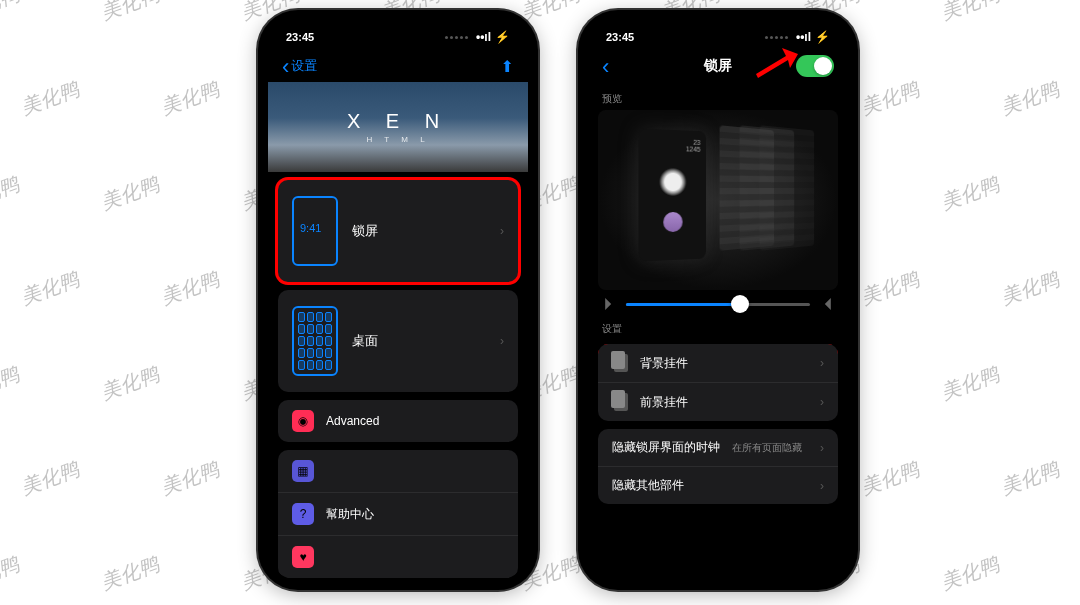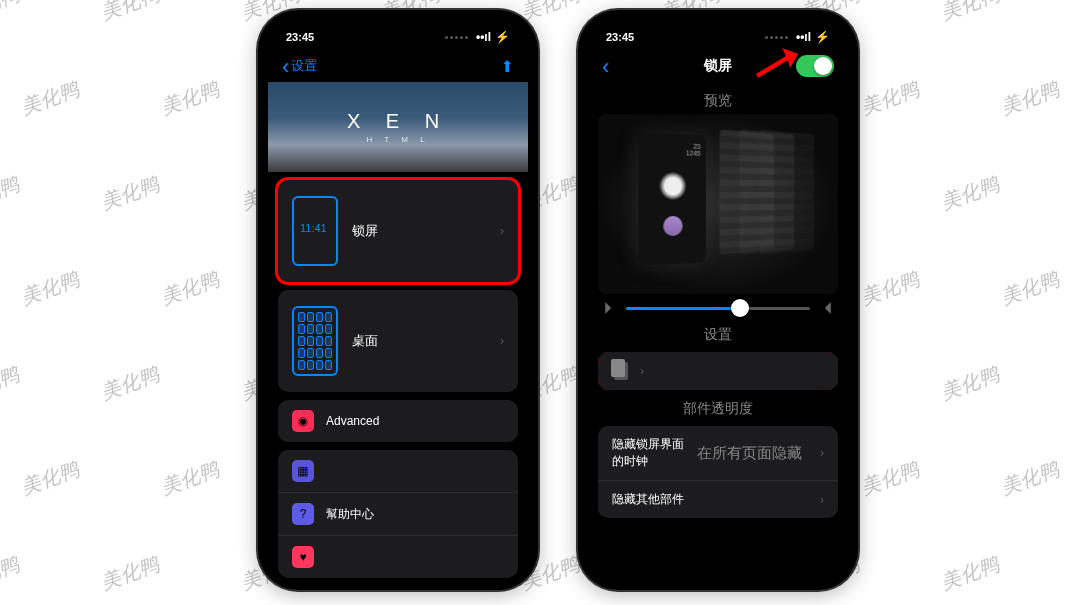--- a/index.html
+++ b/index.html
@@ -176,21 +176,21 @@
       width: 22px;
       height: 22px;
       border-radius: 5px;
       display: flex;
       align-items: center;
       justify-content: center;
       font-size: 12px;
       flex-shrink: 0;
     }
     .list-label { color: #fff; font-size: 12px; flex: 1; }
-    .section-header { color: #888; font-size: 14px; margin: 10px 14px 4px; text-align: center; }
+    .section-header { color: #888; font-size: 10px; margin: 10px 14px 4px; }
     .preview-area {
       height: 180px;
       background: radial-gradient(ellipse at center, #2a2a2a 0%, #0a0a0a 70%);
       margin: 0 10px;
       border-radius: 8px;
       position: relative;
       overflow: hidden;
     }
     .preview-phone {
       position: absolute;
@@ -269,21 +269,21 @@
       top: 50%;
       transform: translate(-50%,-50%);
       width: 18px;
       height: 18px;
       border-radius: 50%;
       background: #fff;
       box-shadow: 0 1px 4px rgba(0,0,0,0.4);
     }
     .slider-caption { color: #888; font-size: 9px; margin: 2px 14px 6px; }
     .list-item .toggle { margin-left: auto; }
-    .list-detail { color: #888; font-size: 15px; margin-left: auto; }
+    .list-detail { color: #888; font-size: 10px; margin-left: auto; }
     .arrow-callout {
       position: absolute;
       top: -6px;
       right: 50px;
       z-index: 20;
     }
     .arrow-callout svg { filter: drop-shadow(0 0 2px rgba(0,0,0,0.5)); }
     .scroll2 { max-height: 100%; }
     .layer-icon {
       width: 14px;
@@ -395,21 +395,21 @@
         </div>
         <span class="nav-action">⬆</span>
       </div>
       <div class="content">
         <div class="hero">
           <div class="hero-title">X E N</div>
           <div class="hero-sub">H T M L</div>
         </div>
         <div class="card highlight-red">
           <div class="card-icon lockscreen">
-            <div class="time">11:41</div>
+            <div class="time">9:41</div>
           </div>
           <div class="card-label">锁屏</div>
           <span class="chevron"></span>
         </div>
         <div class="card">
           <div class="card-icon homescreen">
             <span></span>
               <span></span>
               <span></span>
               <span></span>
@@ -502,25 +502,30 @@
           <div class="slider-track">
             <div class="slider-thumb"></div>
           </div>
           <div class="slider-icon r"></div>
         </div>
 
         <div class="section-header">设置</div>
         <div class="list-group">
           <div class="list-item highlight-red">
             <div class="layer-icon"></div>
+            <div class="list-label">背景挂件</div>
             <span class="chevron"></span>
           </div>
-        </div>
-
-        <div class="section-header">部件透明度</div>
+          <div class="list-item">
+            <div class="layer-icon"></div>
+            <div class="list-label">前景挂件</div>
+            <span class="chevron"></span>
+          </div>
+        </div>
+
         <div class="list-group">
           <div class="list-item">
             <div class="list-label">隐藏锁屏界面的时钟</div>
             <div class="list-detail">在所有页面隐藏</div>
             <span class="chevron" style="margin-left:6px"></span>
           </div>
           <div class="list-item">
             <div class="list-label">隐藏其他部件</div>
             <span class="chevron"></span>
           </div>

